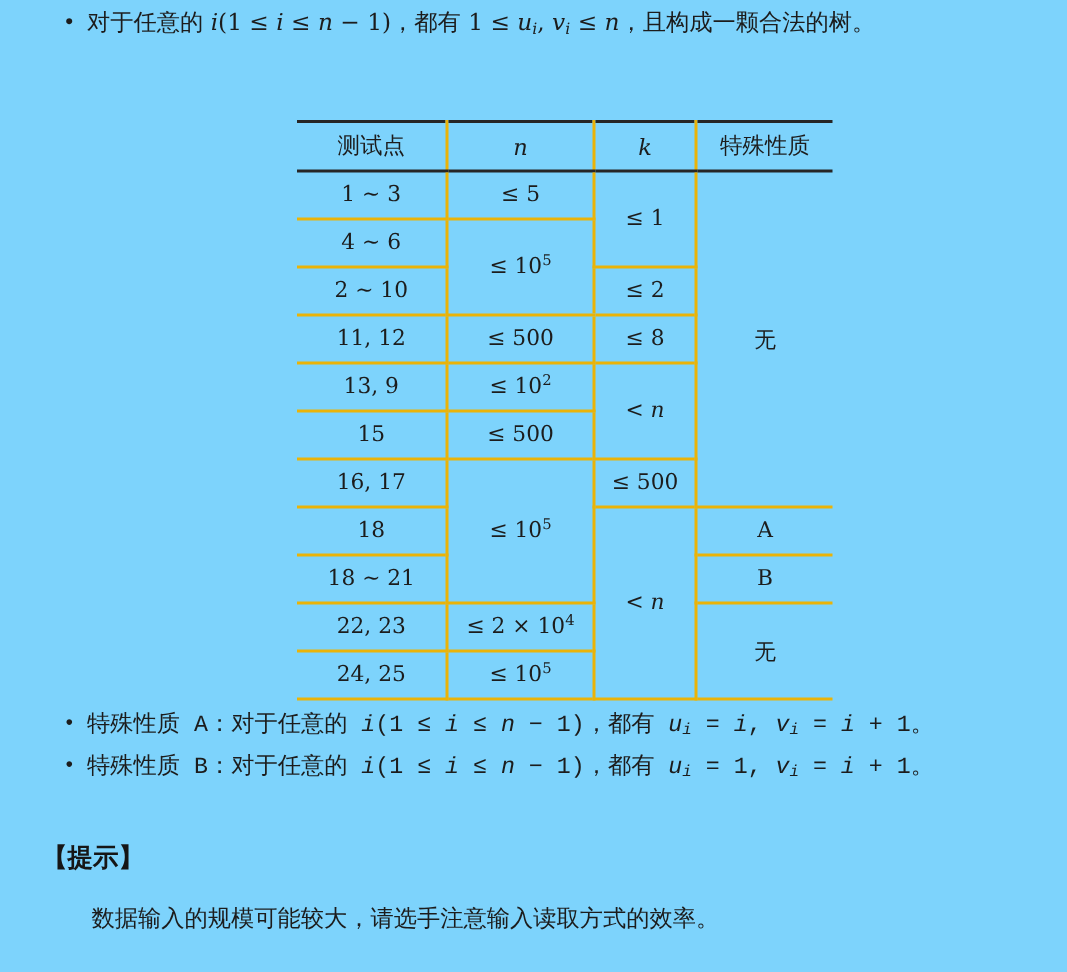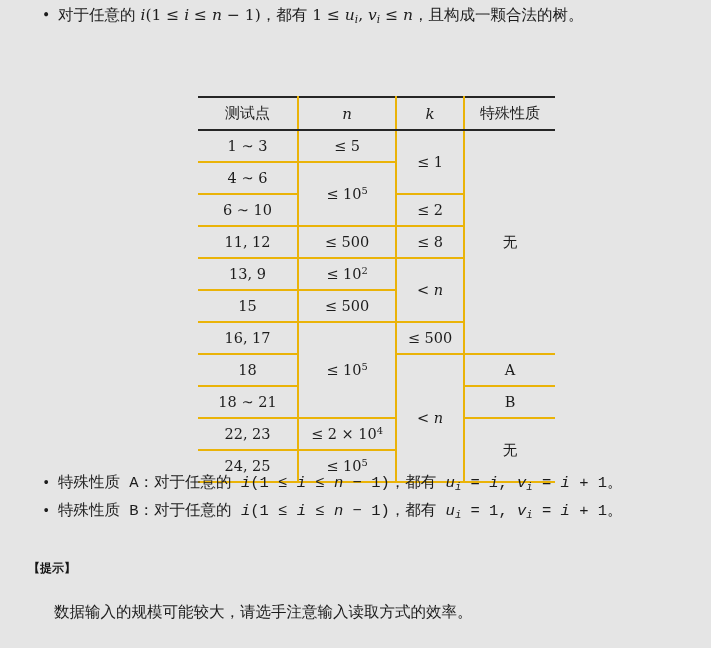--- a/index.html
+++ b/index.html
@@ -1,20 +1,20 @@
 <!DOCTYPE html>
 <html><head>
 <meta charset="utf-8">
 <style>
   html, body { margin: 0; padding: 0; background: #ffffff; }
   #doc {
     position: relative;
     width: 711px;
     height: 648px;
-    background: #e5e5e5;
+    background: #7dd3fc;
     color: #1c1c1c;
     font-family: "DejaVu Serif", "Liberation Serif", serif;
     overflow: hidden;
   }
   
   .bullets {
     position: absolute;
     left: 58px;
     margin: 0;
     padding: 0;
@@ -42,21 +42,20 @@
   sub { vertical-align: -0.25em; }
   sup { vertical-align: 0.55em; }
   
   #table-wrap { position: absolute; left: 198px; top: 80px; }
   table.constraints {
     border-collapse: collapse;
     table-layout: fixed;
     border-top: 2px solid #262626;
     border-bottom: 2px solid #262626;
     font-size: 14.5px;
-    margin-top: 16px;
   }
   table.constraints th, table.constraints td {
     border: 2px solid #eab308;
     text-align: center;
     vertical-align: middle;
     padding: 0 2px;
     font-weight: normal;
   }
   table.constraints th {
     height: 31px;
@@ -65,27 +64,27 @@
     font-size: 15px;
   }
   table.constraints td { height: 30px; }
   table.constraints th:first-child, table.constraints td:first-child { border-left: none; }
   table.constraints th:last-child,  table.constraints td:last-child  { border-right: none; }
   
   #hint-heading {
     position: absolute;
     left: 28px;
     top: 560px;
-    font-size: 12px;
+    font-size: 17px;
     font-weight: bold;
     color: #161616;
   }
   #hint-body {
     position: absolute;
-    left: 54px;
+    left: 61px;
     top: 602px;
     font-size: 15.5px;
   }
 </style>
 </head>
 <body>
 
 <div id="doc">
 
   <ul id="top-bullets" class="bullets">
@@ -113,21 +112,21 @@
           <td>1 ∼ 3</td>
           <td>≤ 5</td>
           <td rowspan="2">≤ 1</td>
           <td rowspan="7">无</td>
         </tr>
         <tr>
           <td>4 ∼ 6</td>
           <td rowspan="2">≤ 10<sup>5</sup></td>
         </tr>
         <tr>
-          <td>6 ∼ 10</td>
+          <td>2 ∼ 10</td>
           <td>≤ 2</td>
         </tr>
         <tr>
           <td>11, 12</td>
           <td>≤ 500</td>
           <td>≤ 8</td>
         </tr>
         <tr>
           <td>13, 9</td>
           <td>≤ 10<sup>2</sup></td>

